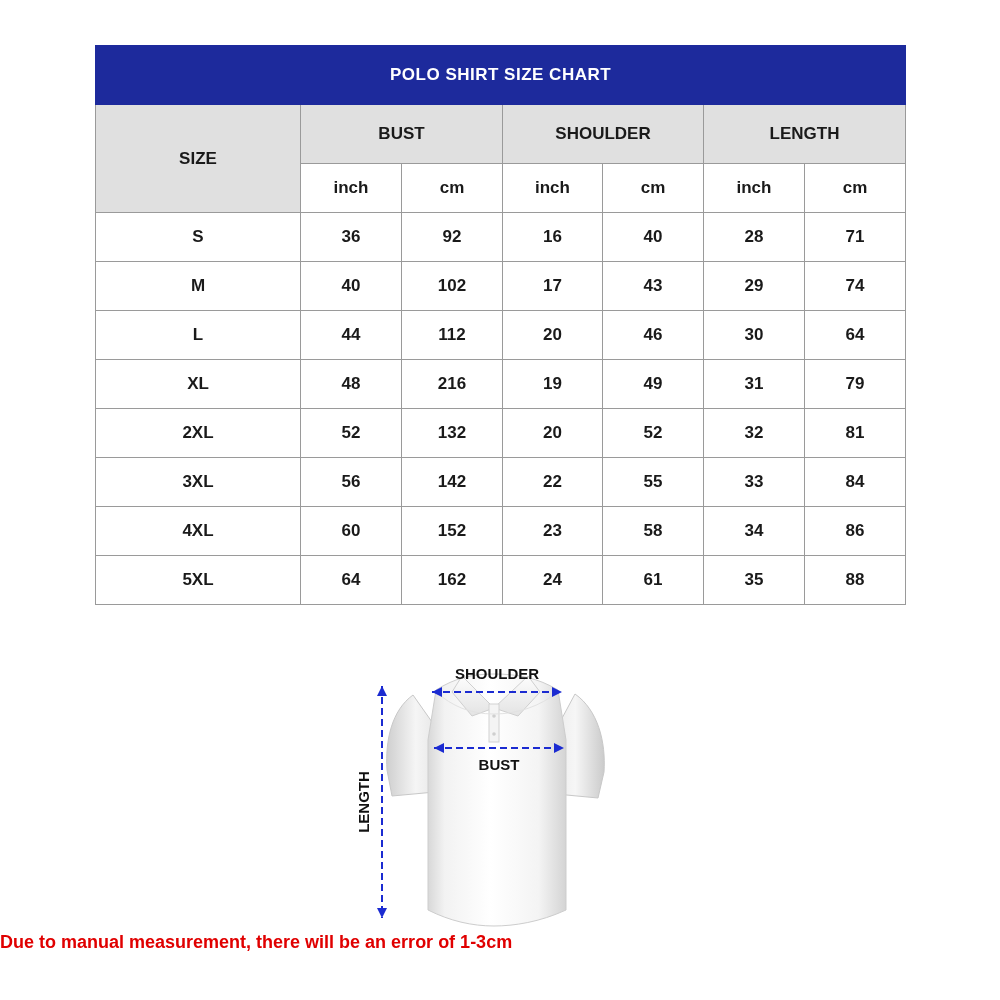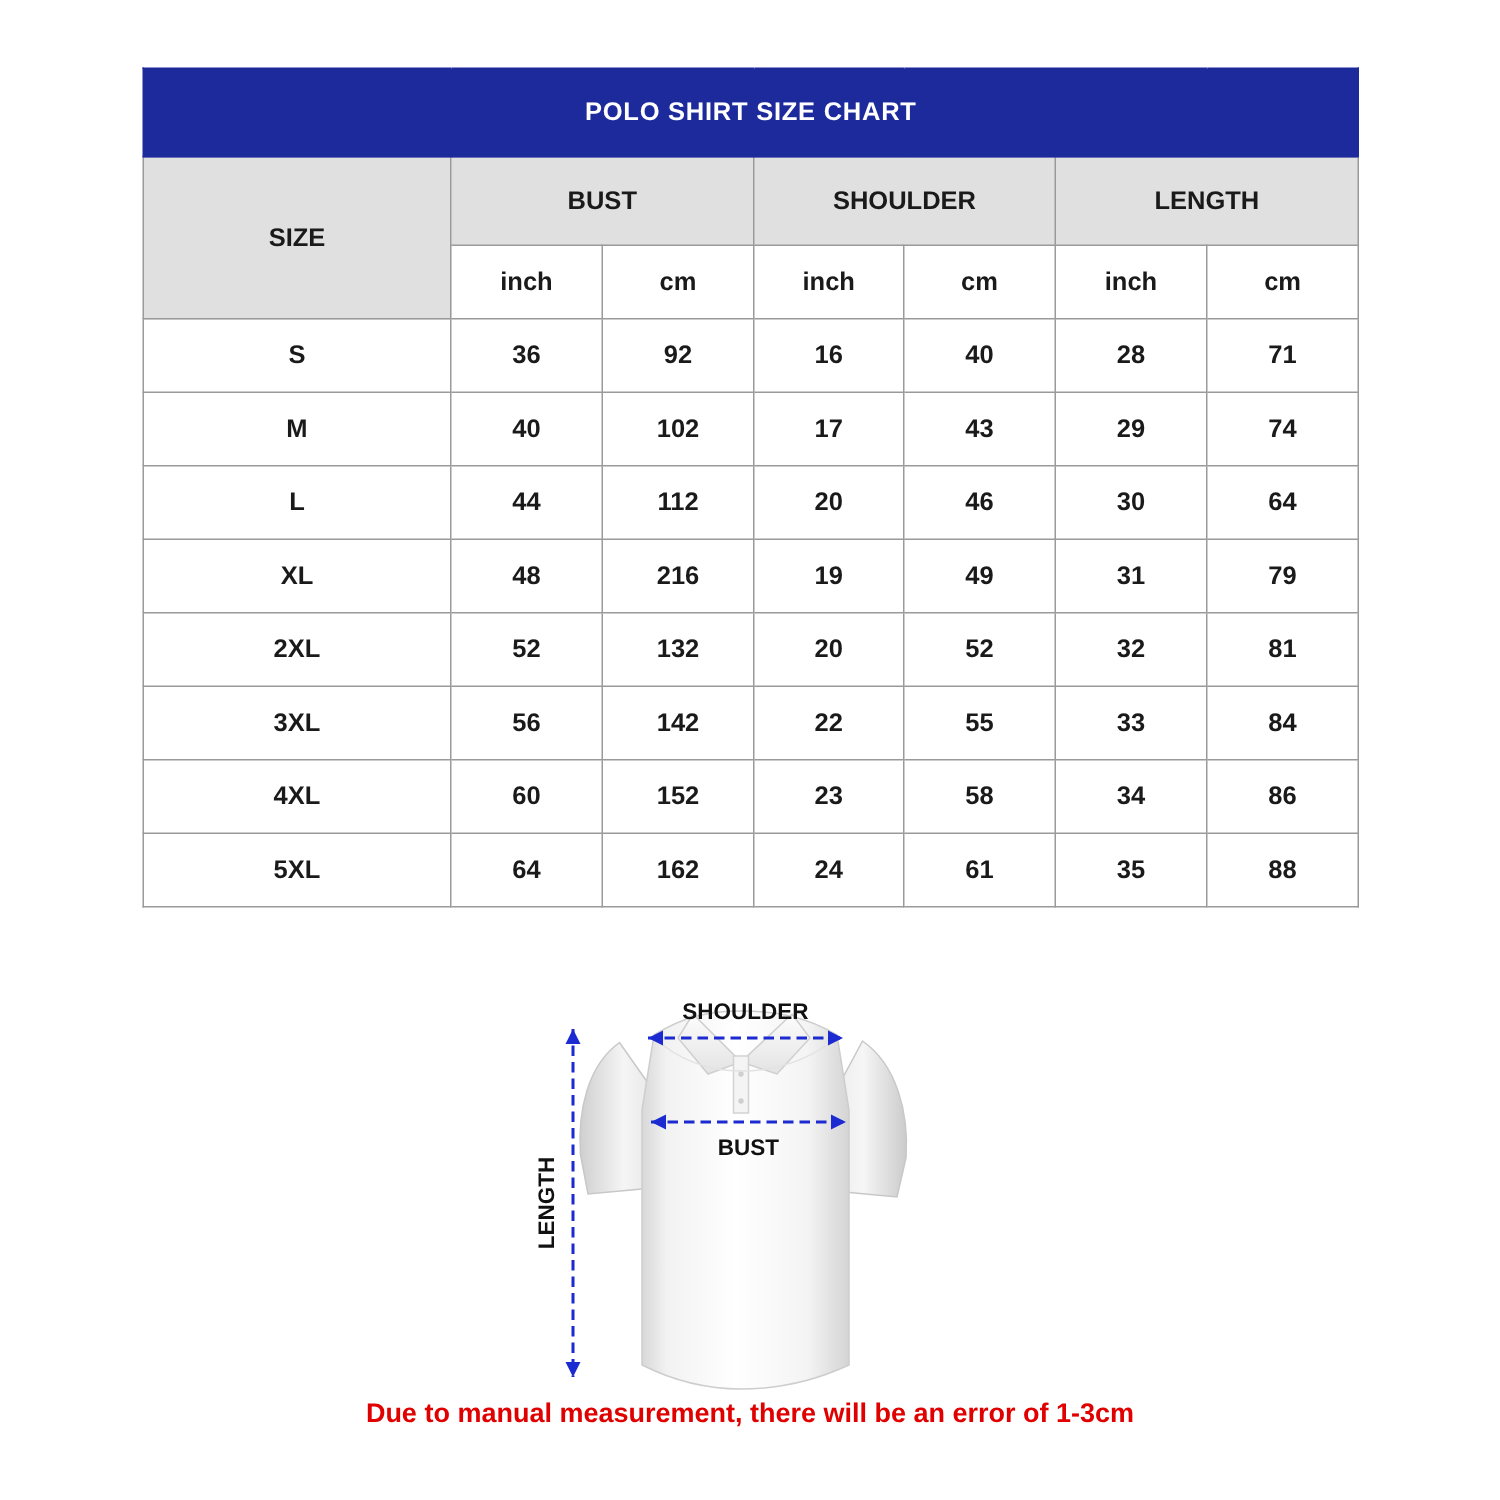--- a/index.html
+++ b/index.html
@@ -84,21 +84,20 @@
     top: 630px;
     width: 1000px;
     height: 310px;
   }
 
   .note {
     position: absolute;
     left: 0;
     top: 932px;
     width: 1000px;
-    text-align: center;
     color: #e00000;
     font-weight: bold;
     font-size: 18px;
   }
 </style>
 </head>
 <body>
 
 <div class="chart-wrap">
   <table class="size-chart">

